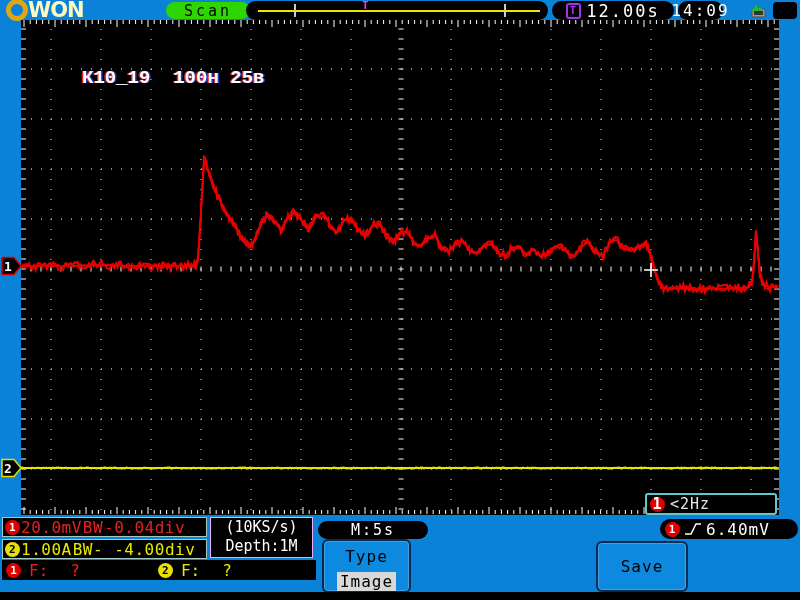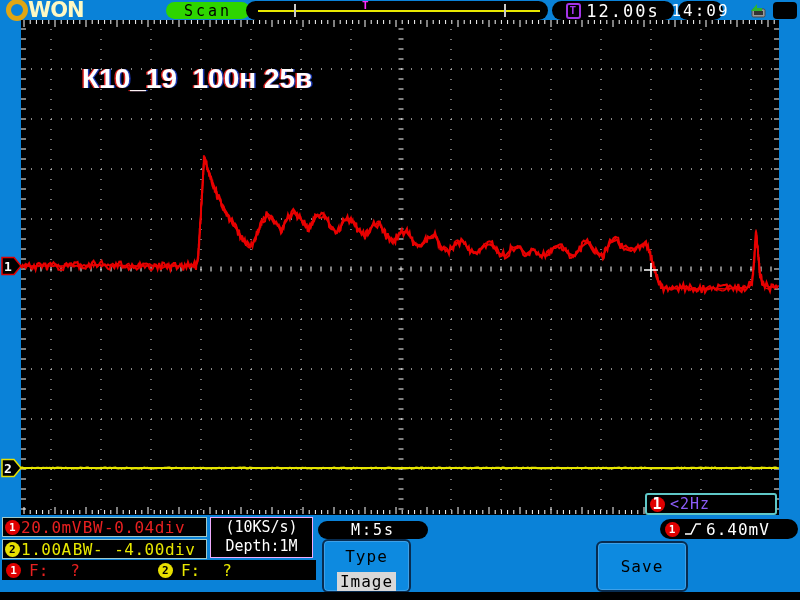--- a/index.html
+++ b/index.html
@@ -19,27 +19,27 @@
   .bracket{top:4px;width:2px;height:13px;background:#c9c9c9;}
   .tmark{left:362px;top:0px;color:#ff2bff;font-weight:bold;font-size:11px;line-height:11px;}
   .trigpill{left:552px;top:1px;width:122px;height:19px;border-radius:10px;gap:5px;font-size:17px;letter-spacing:2px;}
   .ticon{display:inline-block;width:11px;height:12px;border:2px solid #a335e8;border-radius:3px;
          color:#a335e8;font-size:11px;font-weight:bold;line-height:12px;text-align:center;}
   .clockpill{left:678px;top:1px;width:45px;height:19px;border-radius:10px;font-size:16px;letter-spacing:2px;}
   .blacktab{left:773px;top:2px;width:24px;height:17px;background:#000;border-radius:4px;}
   
   .graticule{left:21px;top:20px;width:758px;height:495px;background:#000;}
   svg.layer{left:0;top:0;}
-  .annot{left:82px;top:66px;color:#fff;font-family:Liberation Sans, sans-serif;
-         font-weight:bold;font-size:28px;line-height:25px;white-space:pre;
+  .annot{left:82px;top:66px;color:#fff;font-family:Liberation Mono, monospace;
+         font-weight:bold;font-size:19px;line-height:25px;white-space:pre;
          text-shadow:-1.5px 0 rgba(255,40,40,.85),1.5px 0 rgba(40,80,255,.7);}
   .flag{width:22px;height:20px;}
   .freqbox{left:645px;top:493px;width:132px;height:22px;background:#000;border:2px solid #5fc8c8;
            border-radius:3px;display:flex;align-items:center;gap:5px;padding-left:3px;box-sizing:border-box;}
-  .freqbox span{color:#8b5cf6;font-size:15px;letter-spacing:1px;}
+  .freqbox span{color:#e5e5e5;font-size:15px;letter-spacing:1px;}
   
   .badge{display:inline-flex;width:15px;height:15px;border-radius:50%;align-items:center;justify-content:center;
          font-size:11px;font-weight:bold;flex:none;}
   .badge.red{background:#e00000;color:#fff;}
   .badge.yel{background:#e8e000;color:#000;}
   
   .chbox{left:2px;width:205px;height:20px;background:#000;border:1px solid #9fc9c9;box-sizing:border-box;
          display:flex;align-items:center;gap:1px;padding-left:2px;font-size:16px;letter-spacing:0.5px;white-space:pre;}
   .chbox.c1{top:517px;color:#e82020;}
   .chbox.c2{top:539px;color:#e8e800;}

